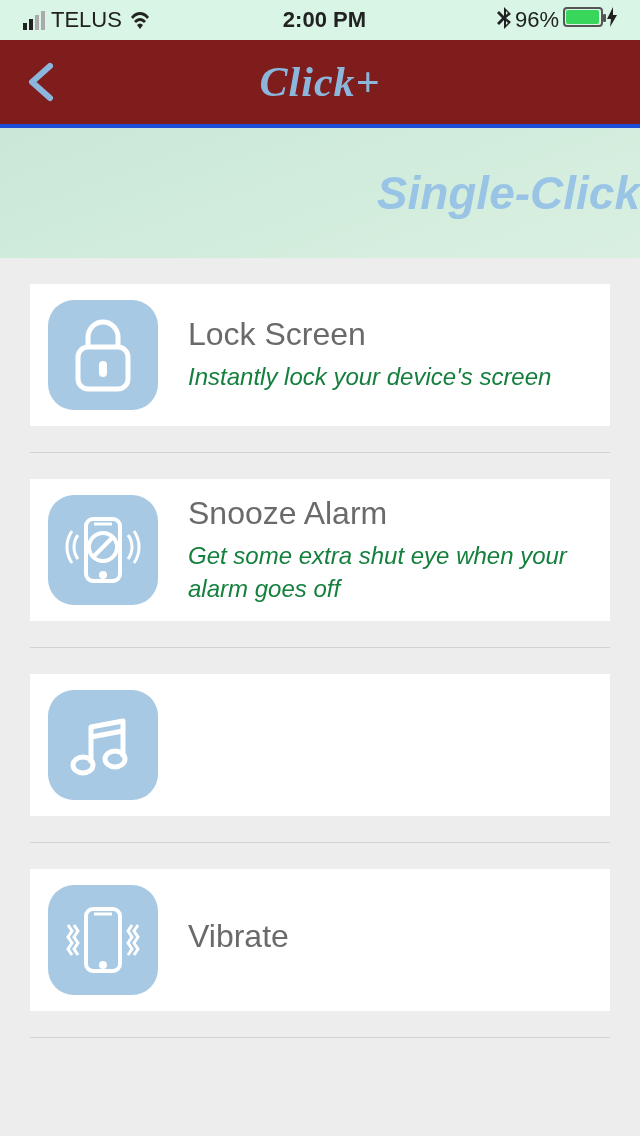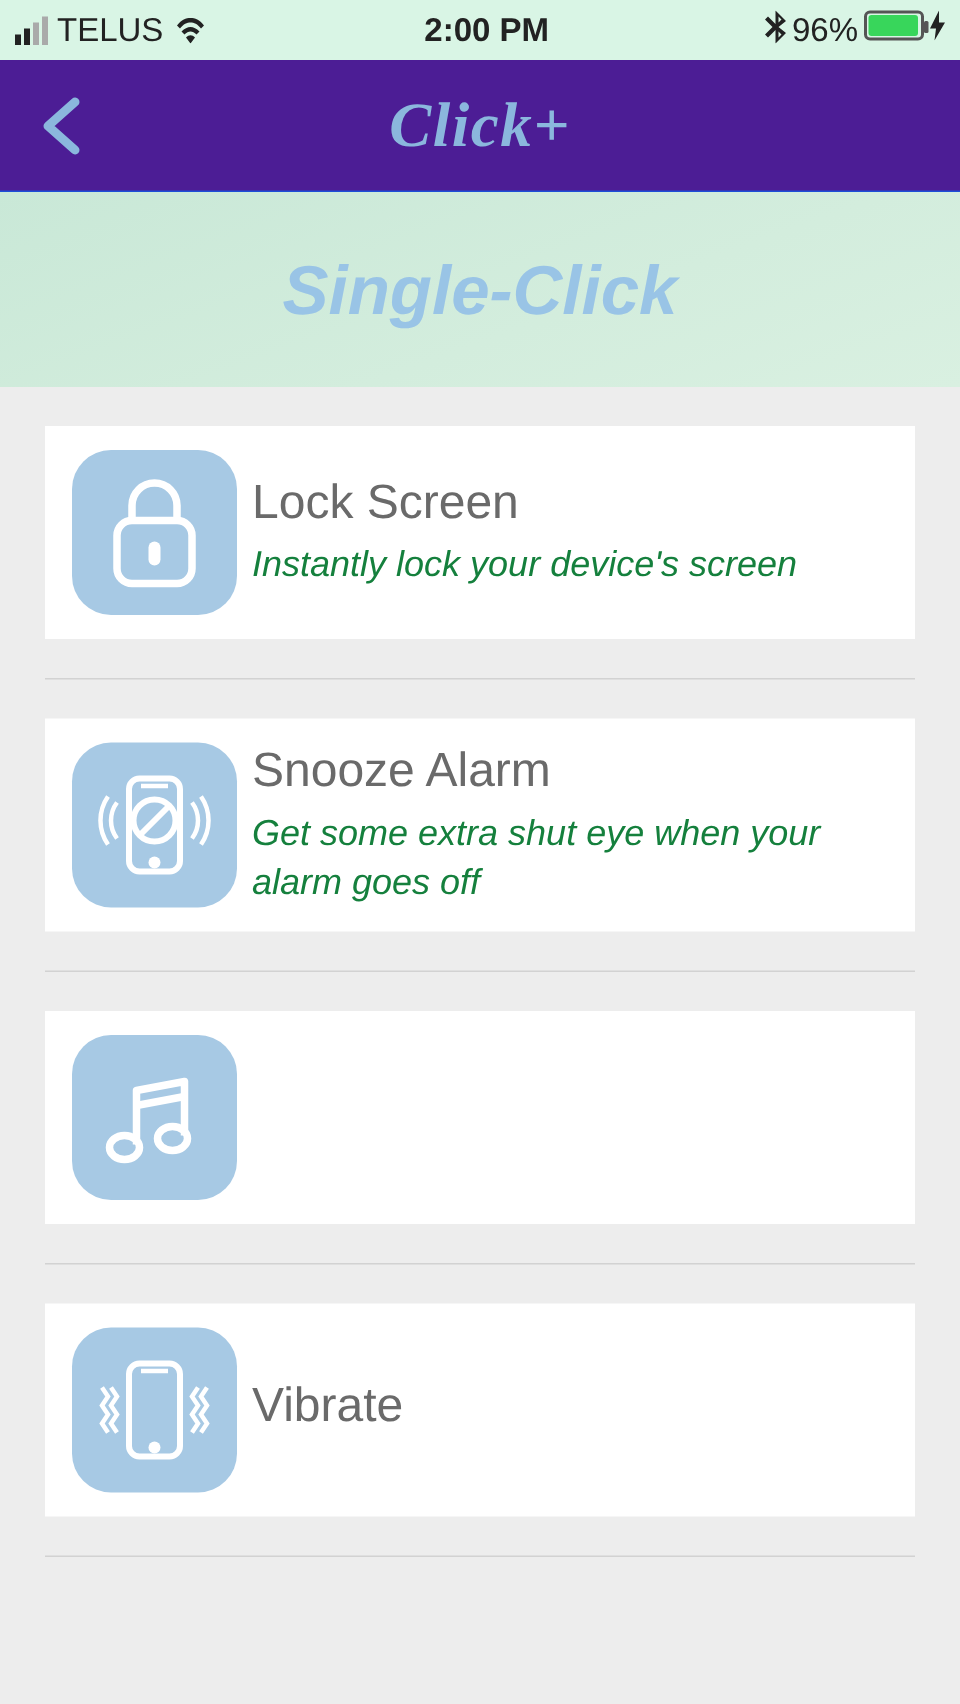--- a/index.html
+++ b/index.html
@@ -1,38 +1,38 @@
 <!DOCTYPE html>
 <html><head>
 <meta charset="utf-8">
 <style>
   * { box-sizing: border-box; margin: 0; padding: 0; }
   html, body { width: 640px; height: 1136px; font-family: -apple-system, Helvetica, Arial, sans-serif; background: #ededed; }
-  .status-bar { height: 40px; background: #d9f5e5; display: flex; align-items: center; padding: 0 10px; font-size: 22px; color: #222; font-weight: 400; }
+  .status-bar { height: 40px; background: #d9f5e5; display: flex; align-items: center; padding: 0 23px; font-size: 22px; color: #222; font-weight: 400; }
   .status-left { display: flex; align-items: center; gap: 6px; }
   .status-center { flex: 1; text-align: center; font-weight: 600; }
   .status-right { display: flex; gap: 4px; }
   .signal-bars { display: inline-flex; align-items: flex-end; gap: 2px; }
   .signal-bars span { width: 4px; background: #222; display: inline-block; }
   .signal-bars span.dim { background: #aaa; }
   .wifi-icon, .bt-icon, .bolt-icon { display: inline-block; }
   .battery { width: 40px; height: 20px; border: 2px solid #555; border-radius: 4px; position: relative; display: inline-block; vertical-align: middle; }
   .battery::after { content: ""; position: absolute; right: -5px; top: 5px; width: 3px; height: 8px; background: #555; border-radius: 1px; }
   .battery-fill { position: absolute; left: 1px; top: 1px; bottom: 1px; width: 92%; background: #38d65b; border-radius: 2px; }
 
-  .header { height: 88px; background: #4c1d95; display: flex; align-items: center; position: relative; border-bottom: 1px solid #1d4ed8; }
+  .header { height: 88px; background: #7f1d1d; display: flex; align-items: center; position: relative; border-bottom: 4px solid #1d4ed8; }
   .back-btn { position: absolute; left: 20px; color: #8bb7dd; }
   .app-title { margin: 0 auto; font-family: "Brush Script MT", cursive; font-size: 42px; font-weight: 700; font-style: italic; color: #8bb7dd; letter-spacing: 1px; }
 
-  .subheader { height: 130px; background: linear-gradient(160deg, #c9e8d7 0%, #d3eddd 60%, #d9f0e1 100%); display: flex; align-items: center; justify-content: center; }
+  .subheader { height: 130px; background: linear-gradient(160deg, #c9e8d7 0%, #d3eddd 60%, #d9f0e1 100%); display: flex; align-items: center; justify-content: flex-end; }
   .subheader-title { font-size: 46px; font-style: italic; font-weight: 600; color: #99c4e6; }
 
   .list { padding: 0; }
   .card-wrap { padding: 26px 30px 0 30px; }
-  .card { background: #fff; display: flex; align-items: center; padding: 16px 18px; gap: 10px; }
+  .card { background: #fff; display: flex; align-items: center; padding: 16px 18px; gap: 30px; }
   .card-icon { width: 110px; height: 110px; background: #a7c9e4; border-radius: 26px; flex-shrink: 0; display: flex; align-items: center; justify-content: center; }
   .card-body { flex: 1; }
   .card-title { font-size: 32px; color: #6a6a6a; font-weight: 400; margin-bottom: 8px; }
   .card-desc { font-size: 24px; color: #15803d; font-style: italic; line-height: 1.35; }
   .divider { height: 1px; background: #d2d2d2; margin: 26px 30px 0 30px; }
 
   svg { display: block; }
 </style>
 </head>
 <body>

